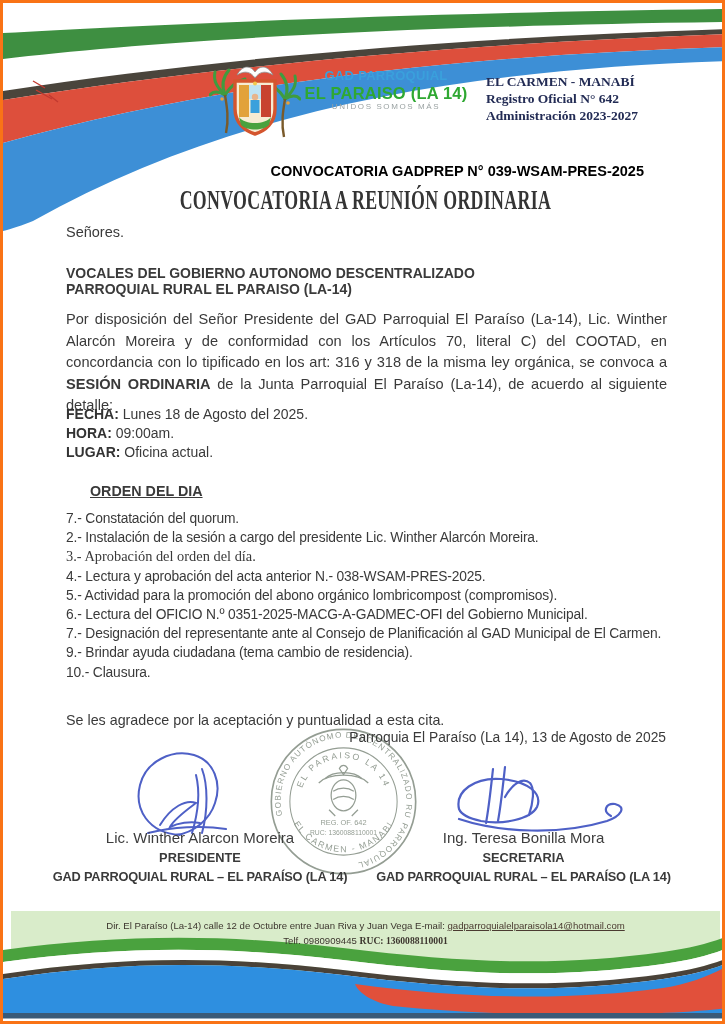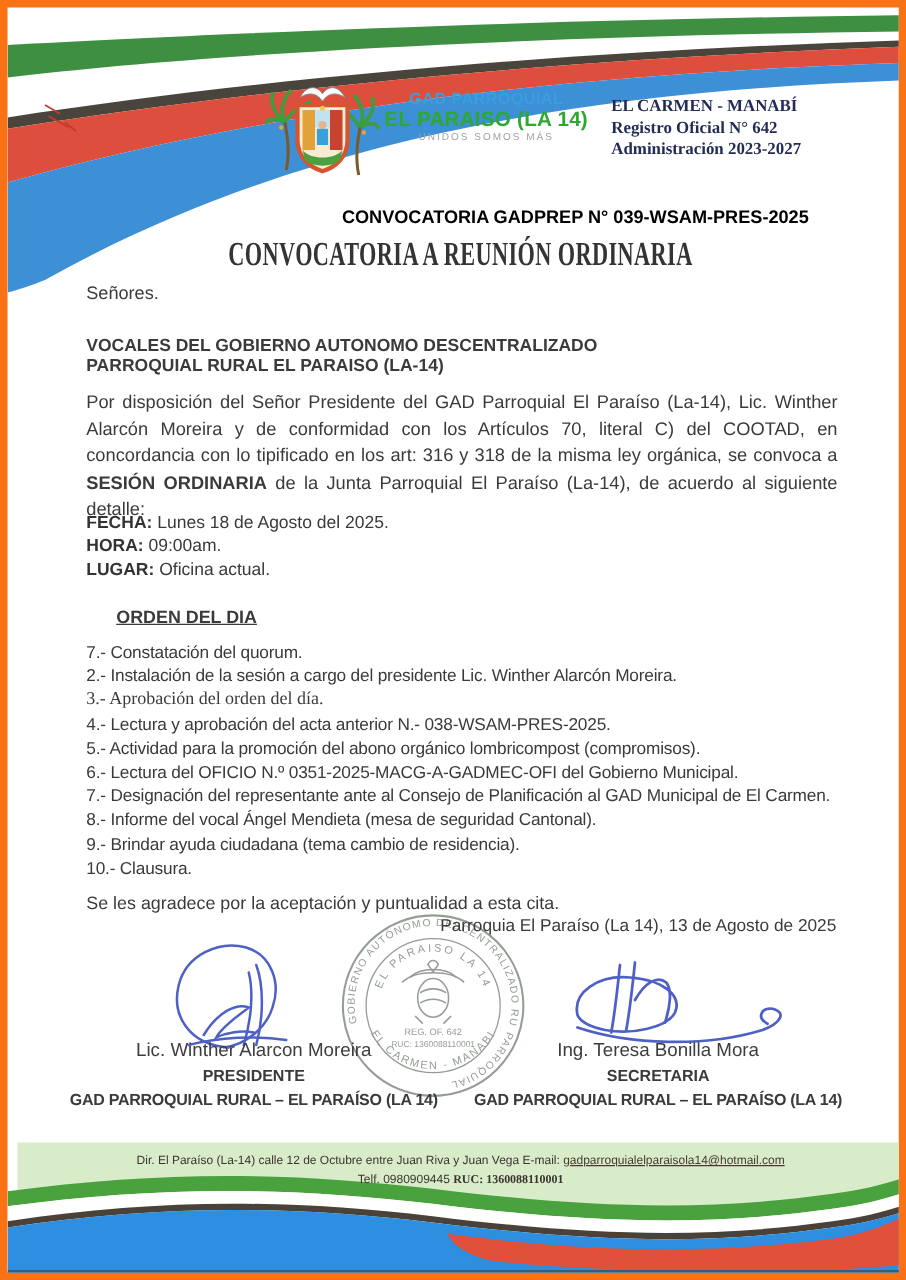--- a/index.html
+++ b/index.html
@@ -1,19 +1,19 @@
 <!DOCTYPE html>
 <html><head>
 <meta charset="utf-8">
 <style>
   html,body{margin:0;padding:0;background:#e8e8e8;}
   .page{
     position:relative;width:725px;height:1024px;background:#ffffff;
     margin:0 auto;overflow:hidden;
-    border:6px solid #f97316;box-sizing:border-box;
+    border:3px solid #f97316;box-sizing:border-box;
     font-family:"Liberation Sans",sans-serif;color:#3a3a3a;
   }
   svg{display:block;}
   .abs{position:absolute;}
 
   
   .logo-text{left:298px;top:66px;width:170px;text-align:center;line-height:1.12;}
   .logo-line1{color:#3aa0dc;font-weight:bold;font-size:13px;letter-spacing:.3px;}
   .logo-line2{color:#2fa832;font-weight:bold;font-size:16.5px;letter-spacing:.2px;}
   .logo-line3{color:#9aa2a2;font-size:8px;letter-spacing:1.6px;margin-top:1px;}
@@ -138,21 +138,20 @@
 
   <div class="abs agenda-title">ORDEN DEL DIA</div>
   <div class="abs agenda">
     <div>7.- Constatación del quorum.</div>
     <div>2.- Instalación de la sesión a cargo del presidente Lic. Winther Alarcón Moreira.</div>
     <div class="serif">3.- Aprobación del orden del día.</div>
     <div>4.- Lectura y aprobación del acta anterior N.- 038-WSAM-PRES-2025.</div>
     <div>5.- Actividad para la promoción del abono orgánico lombricompost (compromisos).</div>
     <div>6.- Lectura del OFICIO N.º 0351-2025-MACG-A-GADMEC-OFI  del Gobierno Municipal.</div>
     <div>7.- Designación del representante ante al Consejo de Planificación al GAD Municipal de El Carmen.</div>
-    <div>8.- Informe del vocal Ángel Mendieta (mesa de seguridad Cantonal).</div>
     <div>9.- Brindar ayuda ciudadana (tema cambio de residencia).</div>
     <div>10.- Clausura.</div>
   </div>
 
   <div class="abs closing">Se les agradece por la aceptación y puntualidad a esta cita.</div>
 
   <div class="abs dateline">Parroquia El Paraíso (La 14), 13 de Agosto de 2025</div>
 
   <svg class="abs sig-svg" style="left:113px;top:742px;" width="135" height="108" viewBox="0 0 135 108">
     <g stroke="#3b4fc0" stroke-width="2" fill="none" stroke-linecap="round" opacity=".9">

